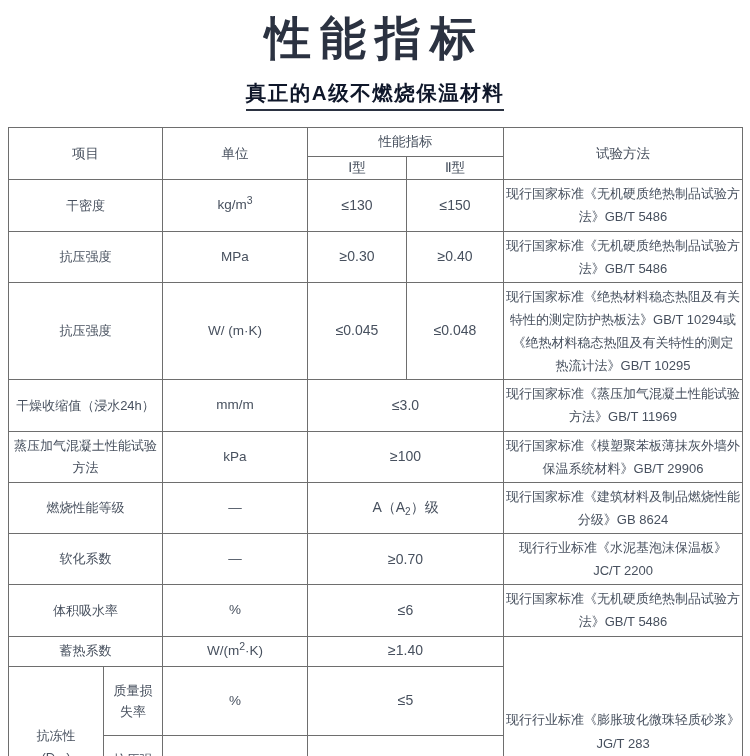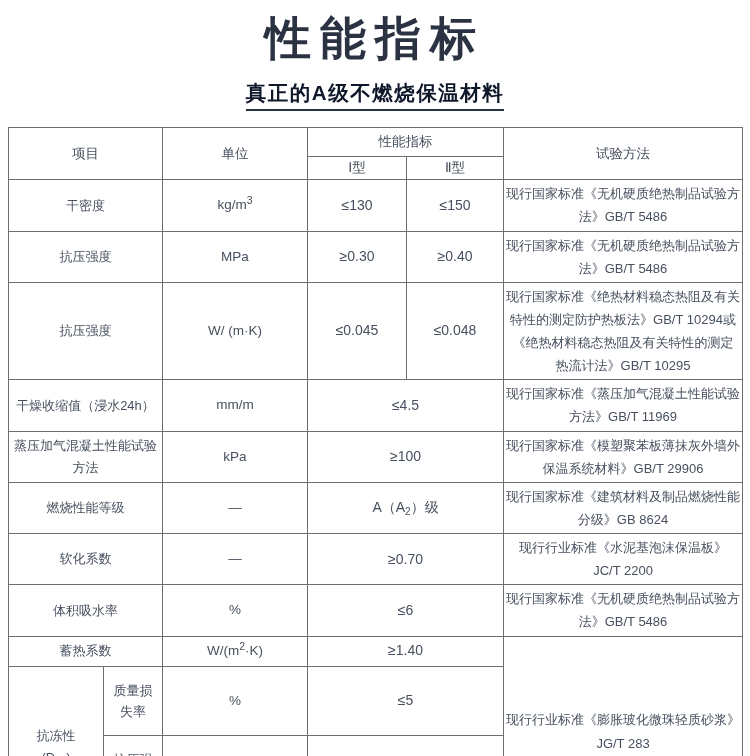--- a/index.html
+++ b/index.html
@@ -110,21 +110,21 @@
       <td colspan="2">抗压强度</td>
       <td class="unit">W/ (m·K)</td>
       <td class="val">≤0.045</td>
       <td class="val">≤0.048</td>
       <td class="method">现行国家标准《绝热材料稳态热阻及有关特性的测定防护热板法》GB/T 10294或《绝热材料稳态热阻及有关特性的测定 热流计法》GB/T 10295</td>
     </tr>
 
     <tr style="height:47px">
       <td colspan="2">干燥收缩值（浸水24h）</td>
       <td class="unit">mm/m</td>
-      <td class="val" colspan="2">≤4.5</td>
+      <td class="val" colspan="2">≤3.0</td>
       <td class="method">现行国家标准《蒸压加气混凝土性能试验方法》GB/T 11969</td>
     </tr>
 
     <tr style="height:48px">
       <td colspan="2">蒸压加气混凝土性能试验方法</td>
       <td class="unit">kPa</td>
       <td class="val" colspan="2">≥100</td>
       <td class="method">现行国家标准《模塑聚苯板薄抹灰外墙外保温系统材料》GB/T 29906</td>
     </tr>
 

